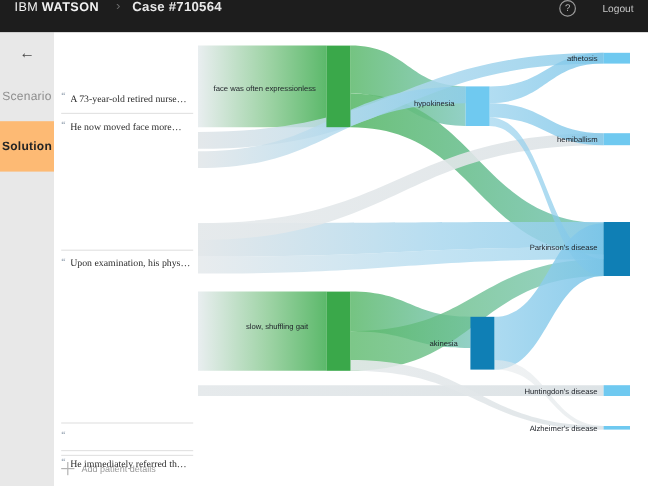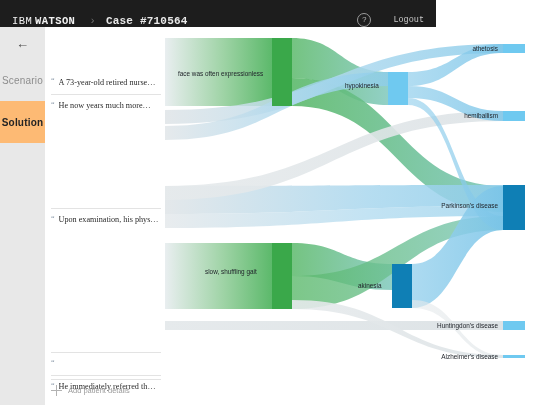--- a/index.html
+++ b/index.html
@@ -6,23 +6,23 @@
   html, body {
     width: 540px; height: 405px;
     overflow: hidden;
     background: #ffffff;
     font-family: "Liberation Sans", sans-serif;
   }
 
   
   .topbar {
     position: absolute; left: 0; top: 0;
-    width: 436px; height: 27px;
+    width: 540px; height: 27px;
     background: #1d1d1d;
-    display: flex; align-items: flex-end; font-family: Liberation Mono, monospace;
+    display: flex; align-items: flex-start;
   }
   .brand {
     margin-left: 12px;
     color: #f2f2f2;
     font-size: 10.5px;
     letter-spacing: .4px;
     white-space: nowrap;
   }
   .brand .ibm { font-weight: 400; }
   .brand .watson { font-weight: 700; margin-left: 3px; }
@@ -146,21 +146,21 @@
   <div class="rail-item active">Solution</div>
 </div>
 
 <div class="evidence">
   <div class="ev-row noline" style="top:44px">
     <span class="quote">“</span>
     <span class="ev-text">A 73-year-old retired nurse…</span>
   </div>
   <div class="ev-row" style="top:67px">
     <span class="quote">“</span>
-    <span class="ev-text">He now years much more…</span>
+    <span class="ev-text">He now moved face more…</span>
   </div>
   <div class="ev-row" style="top:181px">
     <span class="quote">“</span>
     <span class="ev-text">Upon examination, his phys…</span>
   </div>
   <div class="ev-row" style="top:325px">
     <span class="quote">“</span>
   </div>
   <div class="ev-row" style="top:348px">
     <span class="quote">“</span>

